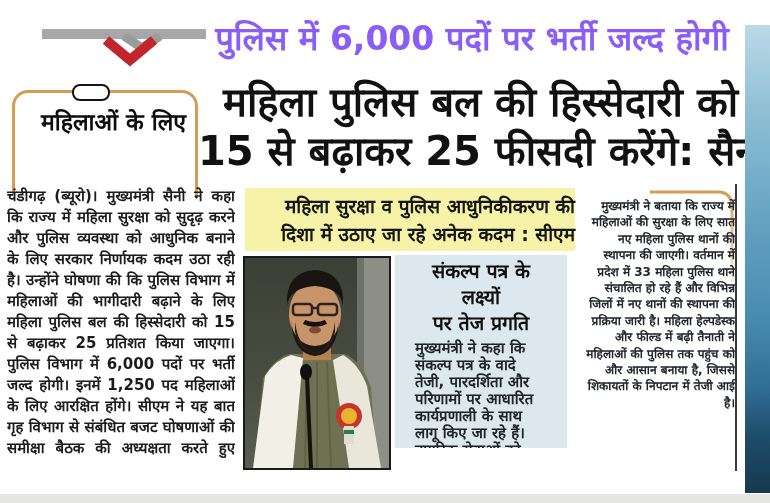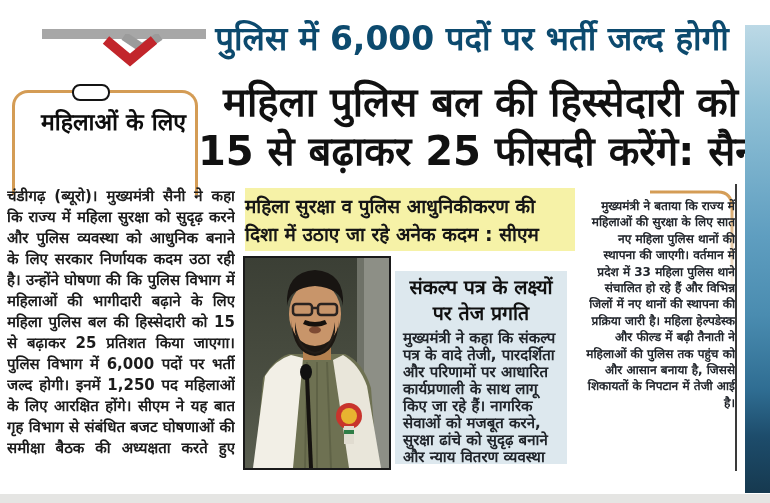--- a/index.html
+++ b/index.html
@@ -4,47 +4,47 @@
 <style>
   html,body{margin:0;padding:0;background:#ffffff;}
   #page{position:relative;width:770px;height:503px;background:#ffffff;overflow:hidden;
         font-family:"DejaVu Sans",sans-serif;color:#1c1c1c;}
   .abs{position:absolute;}
 
   
   #gray-bar{left:42px;top:29px;width:164px;height:10px;background:#a7a7a7;}
   #chevron-logo{left:98px;top:34px;width:76px;height:36px;}
   #top-headline{left:212px;top:14px;width:520px;height:52px;
-      font-size:33px;font-weight:bold;color:#0c4a6e;text-align:center;line-height:50px;white-space:nowrap;}
+      font-size:33px;font-weight:bold;color:#8b5cf6;text-align:center;line-height:50px;white-space:nowrap;}
   #main-headline{left:198px;top:78px;width:540px;height:104px;
       font-size:40px;font-weight:bold;color:#111;text-align:right;line-height:49px;white-space:nowrap;}
 
   
   #left-box-border{left:12px;top:90px;width:180px;height:102px;
       border-top:3px solid #d49c55;border-right:3px solid #d49c55;border-left:3px solid #d49c55;
       border-radius:16px 16px 0 0;}
   #left-box-pill{left:72px;top:84px;width:34px;height:13px;background:#fff;border:2.5px solid #141414;border-radius:8px;}
   #left-box-heading{left:16px;top:104px;width:170px;font-size:23px;font-weight:bold;
       text-align:right;line-height:36px;color:#0d0d0d;}
 
   
   #left-article{left:7px;top:186px;width:228px;height:272px;font-size:15px;line-height:21px;
       text-align:justify;font-weight:600;color:#1c1c1c;overflow:hidden;}
   #left-article .dateline{font-weight:bold;}
 
   
   #highlight-box{left:245px;top:188px;width:330px;height:63px;background:#f6f2a7;
-      text-align:left;font-size:19px;font-weight:bold;color:#161616;line-height:28px;padding-top:4px;box-sizing:border-box;}
+      text-align:right;font-size:19px;font-weight:bold;color:#161616;line-height:28px;padding-top:4px;box-sizing:border-box;}
 
   
   #photo-frame{left:243px;top:256px;width:148px;height:214px;border:2px solid #1a1a1a;background:#3c4038;box-sizing:border-box;}
 
   
   #progress-box{left:395px;top:255px;width:172px;height:193px;background:#dde8ee;box-sizing:border-box;
-      padding:4px 8px;overflow:hidden;margin-top:16px;}
+      padding:4px 20px;overflow:hidden;}
   #progress-heading{font-size:19.5px;font-weight:bold;text-align:center;line-height:26px;color:#101010;}
   #progress-body{margin-top:3px;font-size:15px;line-height:17px;font-weight:600;text-align:left;color:#20242a;}
 
   
   #right-col{left:584px;top:196px;width:151px;height:276px;overflow:hidden;}
   #right-heading{font-size:17px;font-weight:bold;text-align:right;line-height:24px;color:#0d0d0d;}
   #right-body{margin-top:2px;font-size:12px;line-height:16.4px;font-weight:600;text-align:right;color:#22262c;}
   #right-bracket{left:648px;top:182px;width:92px;height:118px;}
 
   

